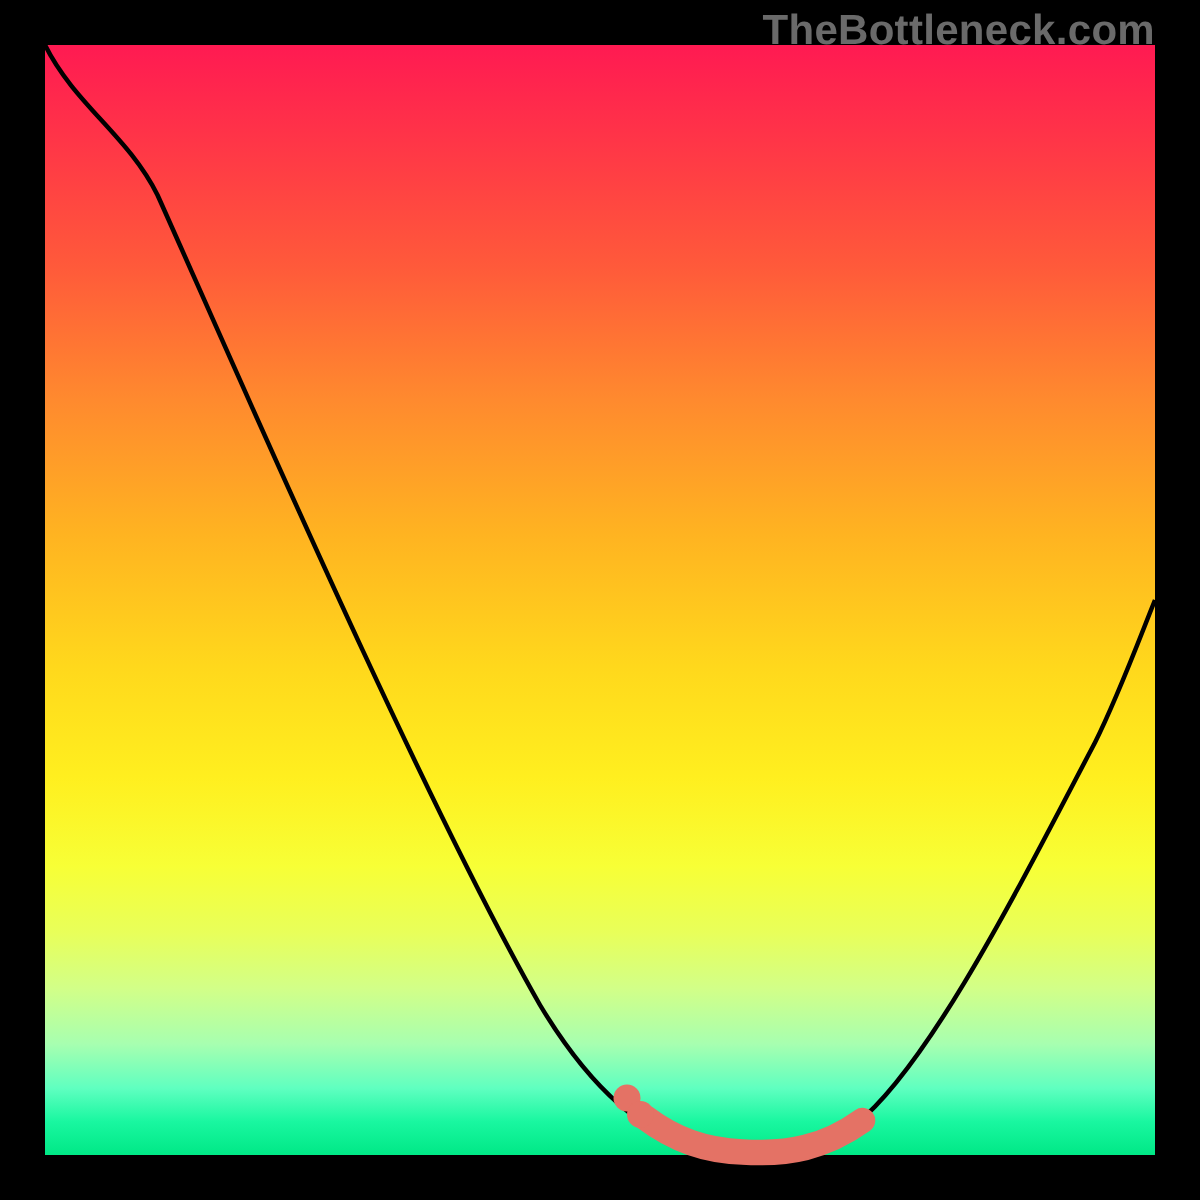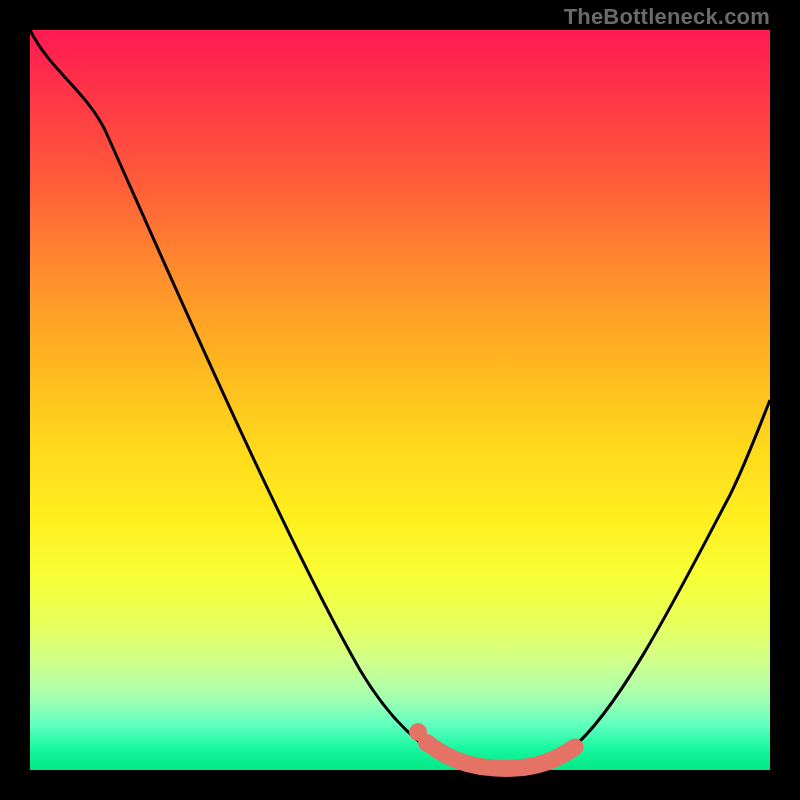--- a/index.html
+++ b/index.html
@@ -42,21 +42,21 @@
       #5fffc0 94%,
       #19f7a0 97%,
       #00e886 100%
     );
   }
   .attribution {
     position: absolute;
     top: 4px;
     right: 30px;
     color: #6a6a6a;
-    font-size: 22px;
+    font-size: 28px;
     font-weight: 600;
     letter-spacing: 0.2px;
   }
   svg.curve {
     position: absolute;
     top: 0;
     left: 0;
     width: 740px;
     height: 740px;
     overflow: visible;

